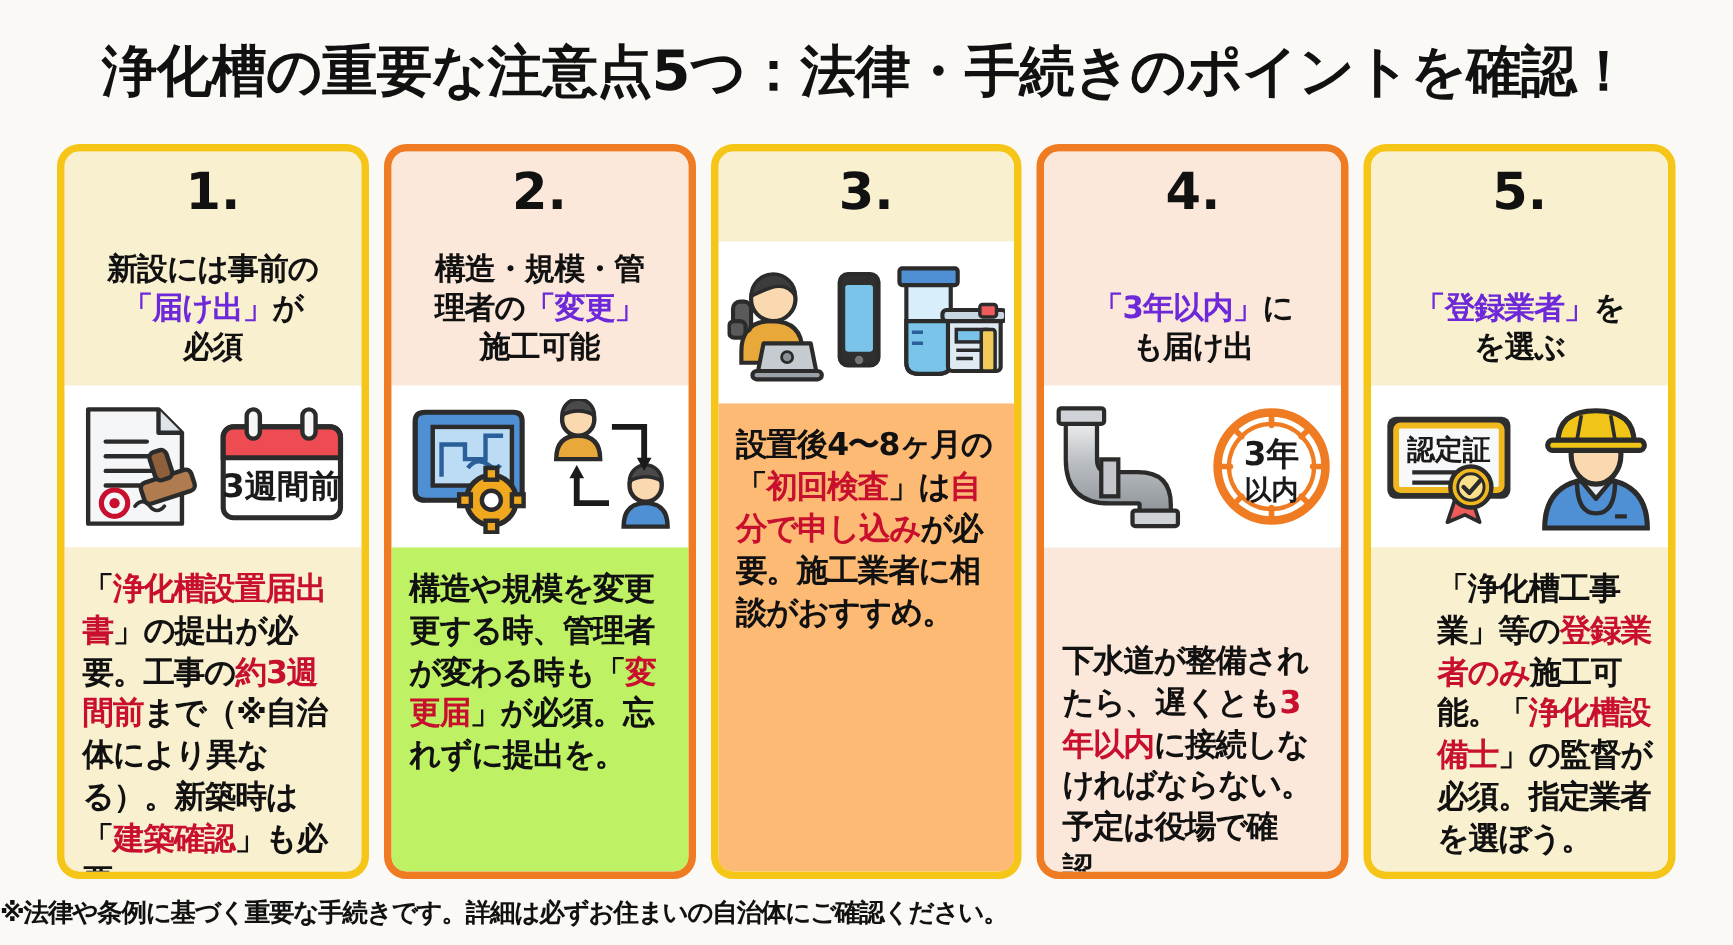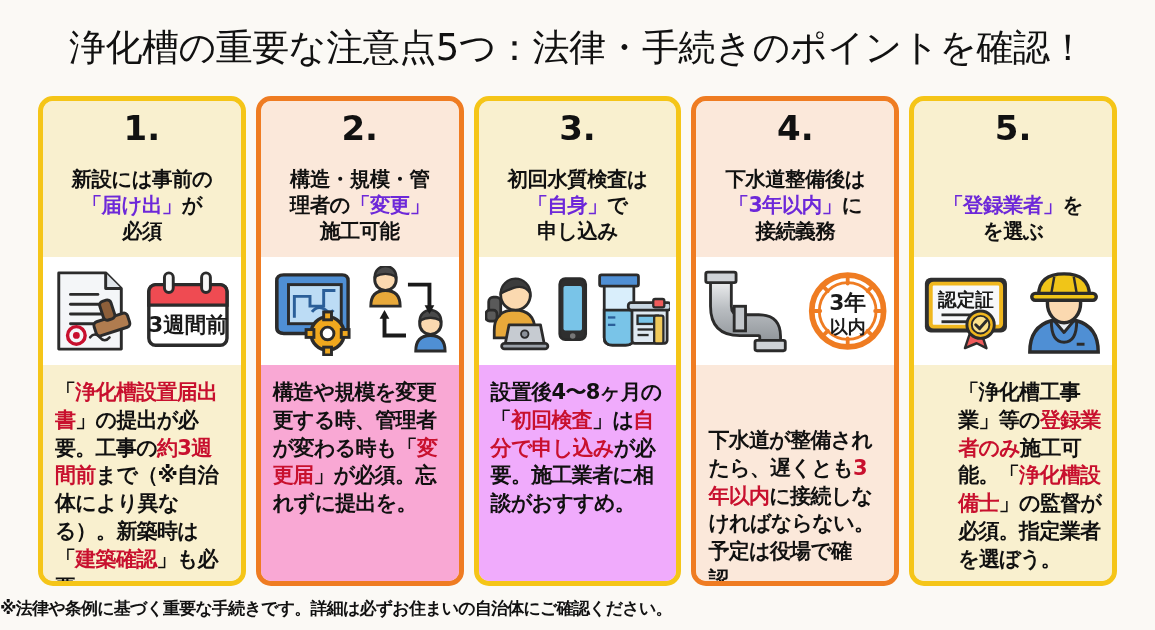--- a/index.html
+++ b/index.html
@@ -27,21 +27,21 @@
   .title-bar {
     height: 96px;
     display: flex;
     align-items: center;
     justify-content: center;
     padding: 0 20px;
     box-sizing: border-box;
   }
   .title-text {
     font-size: 37px;
-    font-weight: normal;
+    font-weight: bold;
     color: #111111;
     letter-spacing: -0.5px;
     white-space: nowrap;
     text-align: left;
   }
 
   
   .cards {
     display: flex;
     gap: 10px;
@@ -226,33 +226,28 @@
             <path d="M54 86 q0 -16 15 -16 q15 0 15 16 z" fill="#4f8fd4" stroke="#2b2b2b" stroke-width="3"></path>
             <circle cx="69" cy="58" r="11" fill="#fbd9b0" stroke="#2b2b2b" stroke-width="3"></circle>
             <path d="M58 55 a11 11 0 0 1 22 0 q-11 -6 -22 0 z" fill="#4a4a4a" stroke="#2b2b2b" stroke-width="2.5"></path>
           </g>
           <path d="M46 18 L68 18 L68 40" fill="none" stroke="#1a1a1a" stroke-width="4"></path>
           <path d="M68 48 l-5 -9 l10 0 z" fill="#1a1a1a"></path>
           <path d="M44 70 L22 70 L22 52" fill="none" stroke="#1a1a1a" stroke-width="4"></path>
           <path d="M22 44 l-5 9 l10 0 z" fill="#1a1a1a"></path>
         </svg>
       </div>
-      <div class="card-body" style="background-color: #f9a8d4;">
+      <div class="card-body" style="background-color: #bef264;">
         <span>構造や規模を変更更する時、管理者が変わる時も「</span><span class="hl">変更届</span><span>」が必須。忘れずに提出を。</span>
       </div>
     </div>
 
     <div class="card" id="card-2" style="border-color: rgb(245, 197, 24); background-color: rgb(249, 240, 207);">
       <div class="card-head" style="background-color: rgb(249, 240, 207);">
         <div class="card-num">3.</div>
-        <div class="card-title">
-          <span>初回水質検査は</span><br>
-          <span class="hl">「自身」</span><span>で</span><br>
-          <span>申し込み</span>
-        </div>
       </div>
       <div class="card-illus">
 
         <svg class="illus-svg" width="72" height="90" viewBox="0 0 72 90">
           <path d="M10 66 q0 -22 22 -22 q22 0 22 22 l0 8 l-44 0 z" fill="#e8a93a" stroke="#2b2b2b" stroke-width="3"></path>
           <circle cx="33" cy="28" r="16" fill="#fbd9b0" stroke="#2b2b2b" stroke-width="3"></circle>
           <path d="M17 26 a16 16 0 0 1 32 0 q-6 -10 -18 -6 q-8 3 -14 6 z" fill="#3c3c3c" stroke="#2b2b2b" stroke-width="2.5"></path>
           <g>
             <rect x="4" y="30" width="13" height="22" rx="5" fill="#5a5a5a" stroke="#2b2b2b" stroke-width="3"></rect>
             <rect x="1" y="44" width="12" height="12" rx="4" fill="#5a5a5a" stroke="#2b2b2b" stroke-width="3"></rect>
@@ -282,32 +277,32 @@
             <rect x="40" y="42" width="38" height="38" rx="3" fill="#dfe9f2" stroke="#2b2b2b" stroke-width="3"></rect>
             <rect x="36" y="36" width="46" height="8" rx="3" fill="#c8d6e2" stroke="#2b2b2b" stroke-width="3"></rect>
             <rect x="46" y="50" width="22" height="9" fill="#79c4e8" stroke="#2b2b2b" stroke-width="2.5"></rect>
             <line x1="46" y1="65" x2="64" y2="65" stroke="#2b2b2b" stroke-width="2.5"></line>
             <line x1="46" y1="71" x2="58" y2="71" stroke="#2b2b2b" stroke-width="2.5"></line>
             <rect x="64" y="50" width="10" height="30" rx="2" fill="#f0c95a" stroke="#2b2b2b" stroke-width="2.5"></rect>
             <rect x="63" y="32" width="12" height="9" rx="2" fill="#ef5b5b" stroke="#2b2b2b" stroke-width="2.5"></rect>
           </g>
         </svg>
       </div>
-      <div class="card-body" style="background-color: #f0abfc;">
+      <div class="card-body" style="background-color: #fdba74;">
         <span>設置後4〜8ヶ月の「</span><span class="hl">初回検査</span><span>」は</span><span class="hl">自分で申し込み</span><span>が必要。施工業者に相談がおすすめ。</span>
       </div>
     </div>
 
     <div class="card" id="card-3" style="border-color: rgb(239, 124, 34); background-color: rgb(251, 232, 218);">
       <div class="card-head" style="background-color: rgb(251, 232, 218);">
         <div class="card-num">4.</div>
         <div class="card-title">
-          <span>下水道整備後は</span><br>
+          <br>
           <span class="hl">「3年以内」</span><span>に</span><br>
-          <span>接続義務</span>
+          <span>も届け出</span>
         </div>
       </div>
       <div class="card-illus">
 
         <svg class="illus-svg" width="104" height="90" viewBox="0 0 104 90">
           <defs>
             <linearGradient id="pipegrad" x1="0" y1="0" x2="0" y2="1">
               <stop offset="0%" stop-color="#f0f1f2"></stop>
               <stop offset="45%" stop-color="#b9bdc1"></stop>
               <stop offset="100%" stop-color="#8d9297"></stop>

